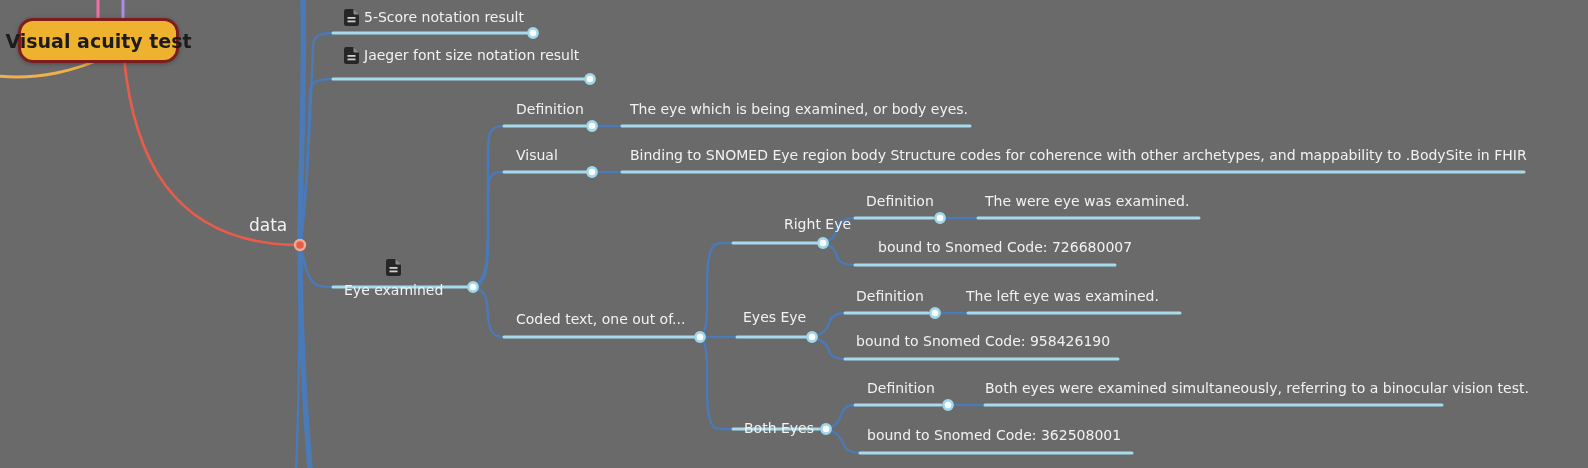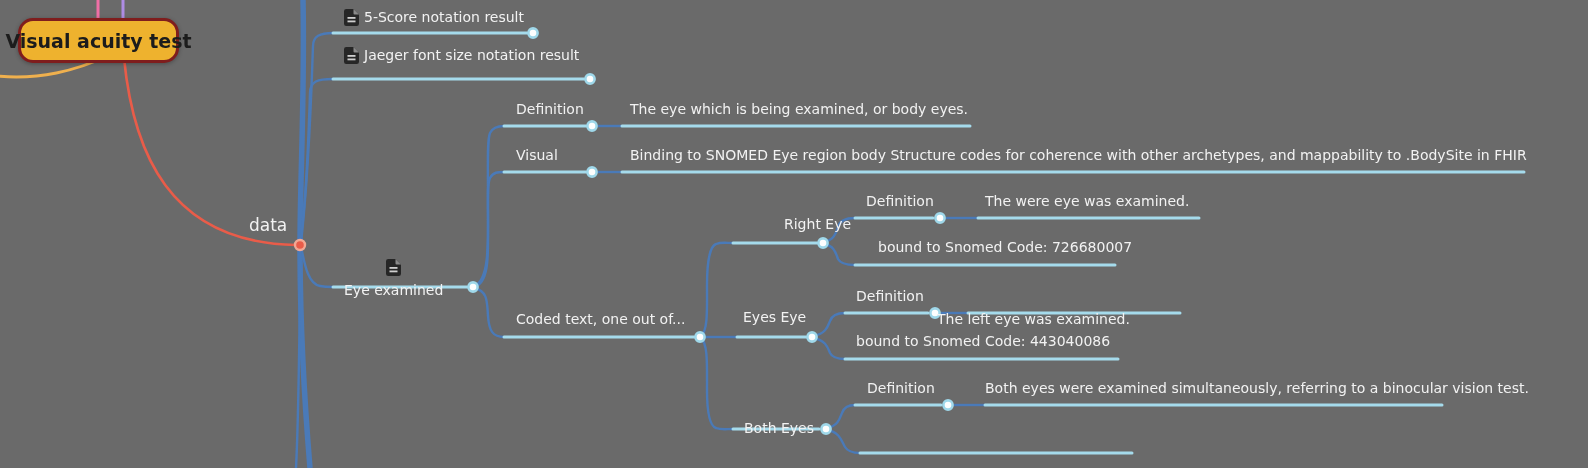--- a/index.html
+++ b/index.html
@@ -189,30 +189,33 @@
   <div class="label" style="left:866px;top:238px;margin-left:12px;">
     <span>bound to Snomed Code: 726680007</span>
   </div>
 
   <div class="label" style="left:743px;top:308px;">
     <span>Eyes Eye</span>
   </div>
   <div class="label" style="left:856px;top:287px;">
     <span>Definition</span>
   </div>
-  <div class="label" style="left:937px;top:287px;margin-top:23px;">
+  <div class="label" style="left:966px;top:287px;">
     <span>The left eye was examined.</span>
   </div>
   <div class="label" style="left:856px;top:332px;">
-    <span>bound to Snomed Code: 443040086</span>
+    <span>bound to Snomed Code: 958426190</span>
   </div>
 
   <div class="label" style="left:744px;top:419px;">
     <span>Both Eyes</span>
   </div>
   <div class="label" style="left:867px;top:379px;">
     <span>Definition</span>
   </div>
   <div class="label" style="left:985px;top:379px;">
     <span>Both eyes were examined simultaneously, referring to a binocular vision test.</span>
   </div>
+  <div class="label" style="left:867px;top:426px;">
+    <span>bound to Snomed Code: 362508001</span>
+  </div>
 
 </div>
 
 </body></html>

